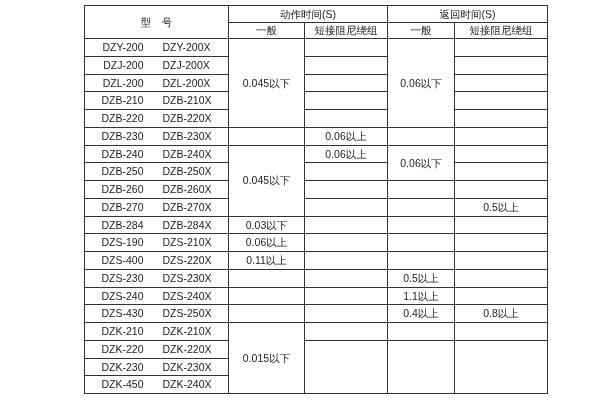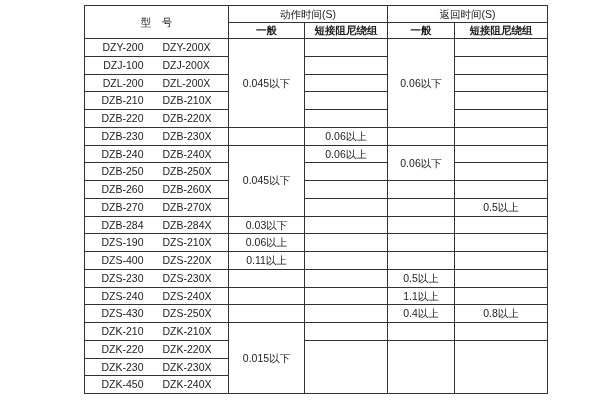--- a/index.html
+++ b/index.html
@@ -22,21 +22,21 @@
     border: 1px solid #333333;
     text-align: center;
     vertical-align: middle;
     padding: 0;
     font-size: 10.5px;
     line-height: 1;
     overflow: hidden;
     white-space: nowrap;
   }
   tr.hr1 { height: 17px; }
-  tr.hr2 { height: 16px; font-weight: bold; }
+  tr.hr2 { height: 16px; }
   tr.dr  { height: 17.75px; }
   td.model {
     font-size: 11px;
   }
   td.model .pair {
     display: flex;
     justify-content: center;
     align-items: center;
     gap: 19px;
   }
@@ -77,21 +77,21 @@
           </td>
       <td rowspan="5">0.045以下</td>
       <td></td>
       <td rowspan="5">0.06以下</td>
       <td></td>
     </tr>
 
     <tr class="dr">
       <td class="model">
             <div class="pair">
-              <span>DZJ-100</span>
+              <span>DZJ-200</span>
               <span>DZJ-200X</span>
             </div>
           </td>
       <td></td>
       <td></td>
     </tr>
 
     <tr class="dr">
       <td class="model">
             <div class="pair">

